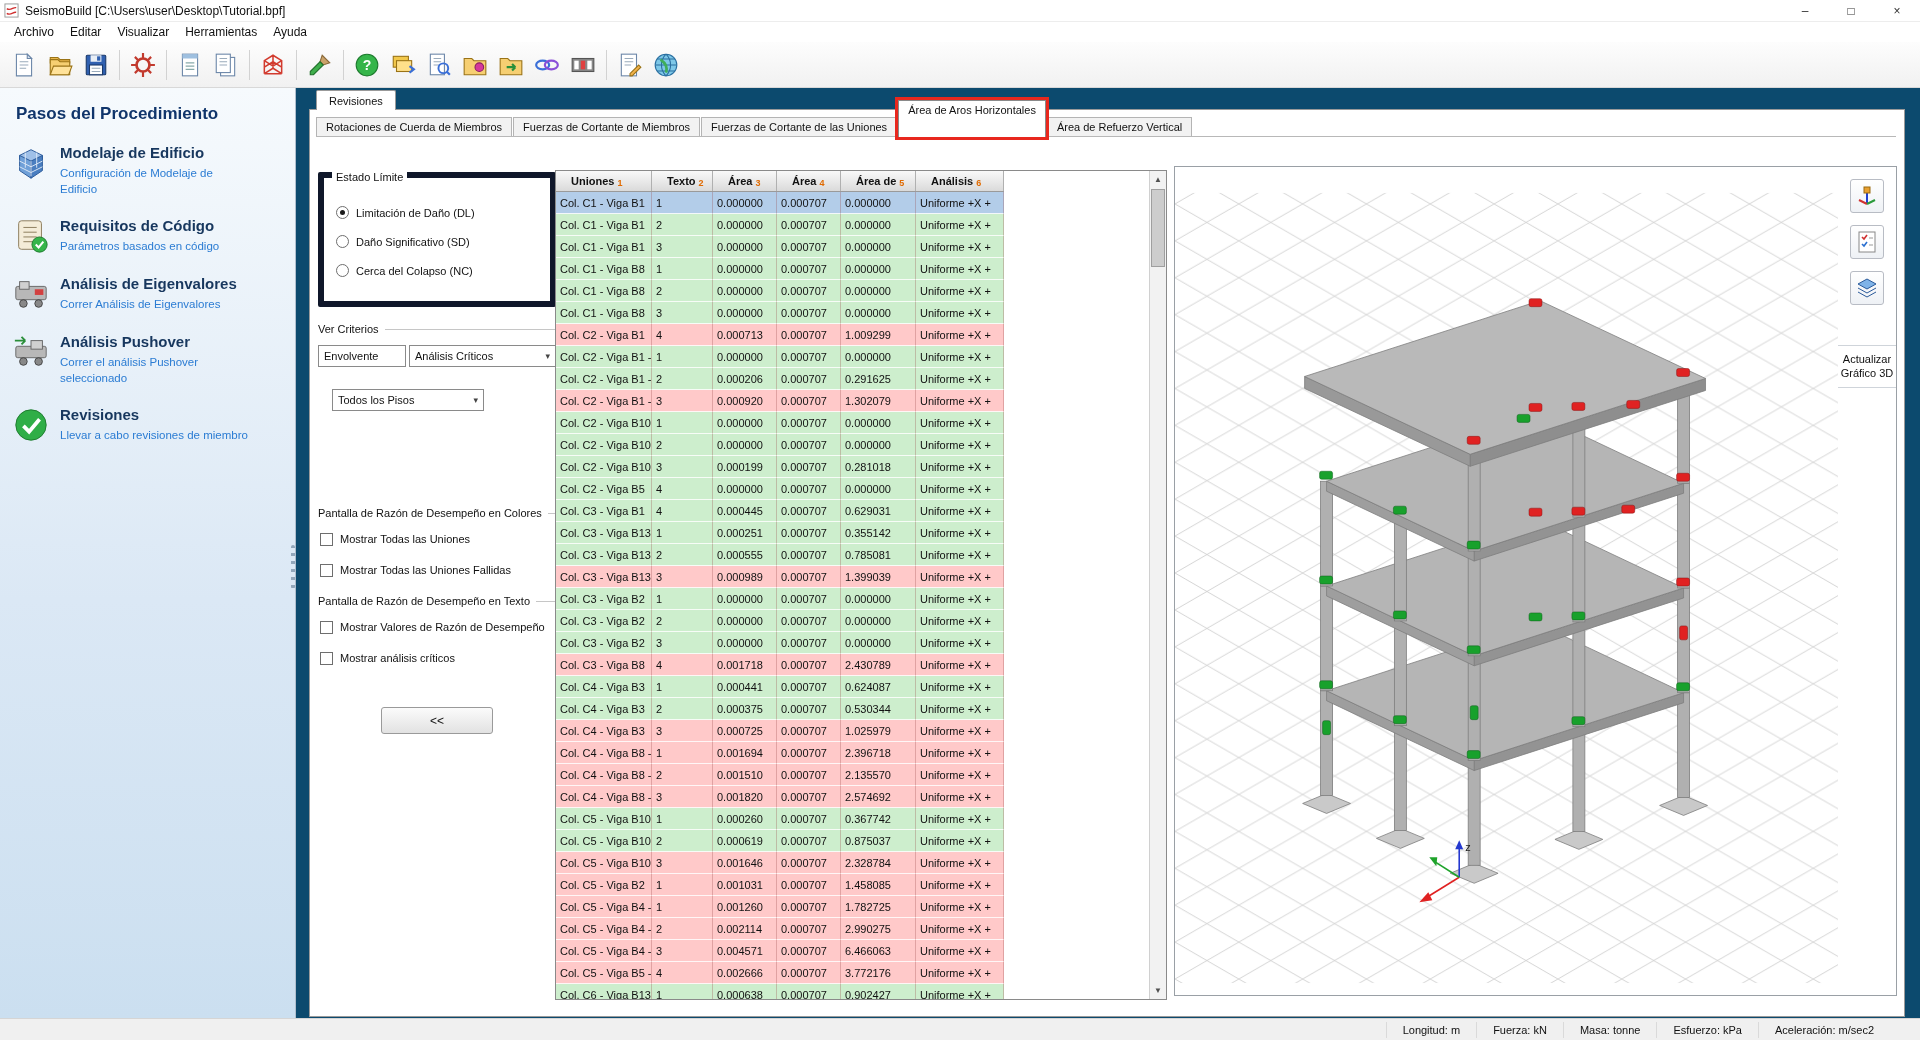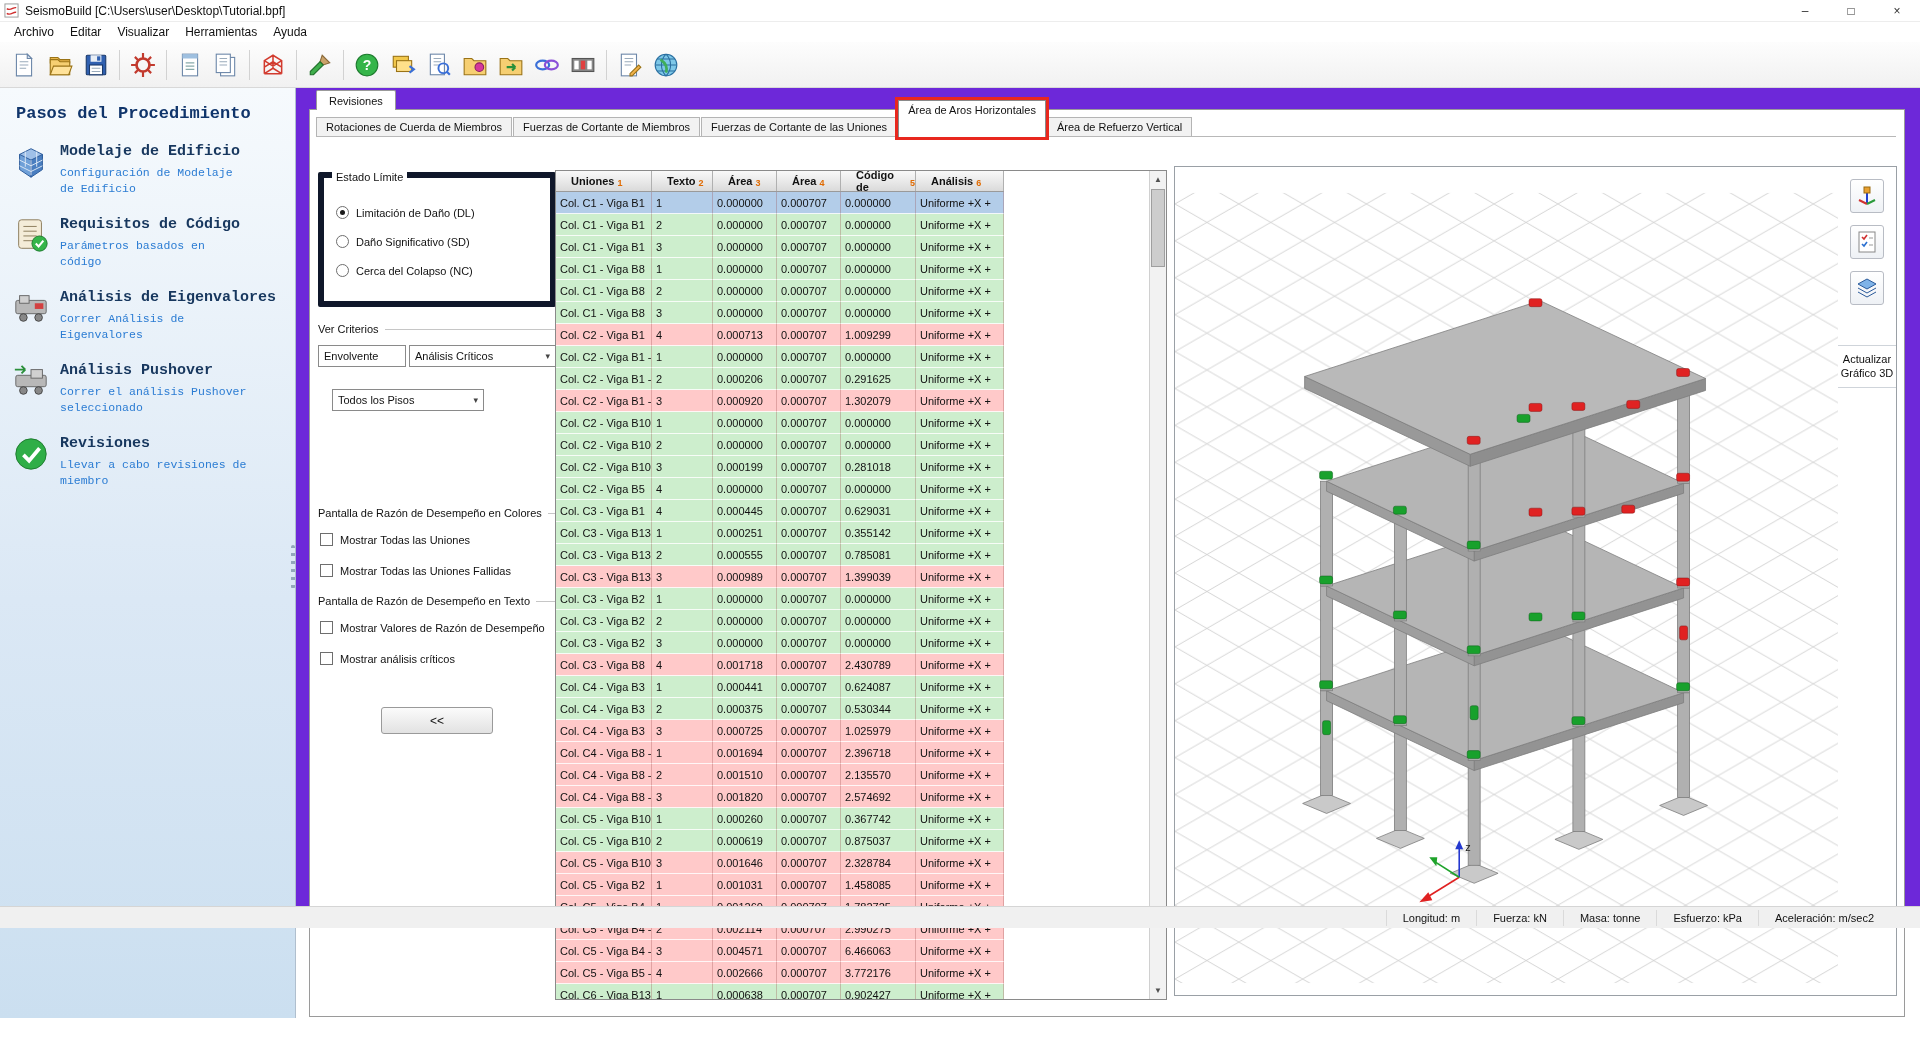--- a/index.html
+++ b/index.html
@@ -1,18 +1,18 @@
 <!DOCTYPE html>
 <html><head>
 <meta charset="utf-8">
 <style>
   * { box-sizing: border-box; margin: 0; padding: 0; }
   html,body { width:1920px; height:1040px; overflow:hidden; background:#fff;
               font-family:"Liberation Sans", sans-serif; color:#111; }
-  #app { position:relative; width:1920px; height:928px; background:#6d28d9; }
+  #app { position:relative; width:1920px; height:1040px; background:#0c4a6e; }
 
   
   .titlebar { position:absolute; top:0; left:0; width:100%; height:22px; background:#fff;
               display:flex; align-items:center; padding-left:4px; border-bottom:1px solid #ededed; }
   .app-icon { width:15px; height:15px; display:inline-flex; }
   .app-icon svg { width:15px; height:15px; }
   .title-text { font-size:12px; margin-left:6px; color:#101010; }
   .win-controls { margin-left:auto; display:flex; height:100%; }
   .win-btn { width:46px; height:100%; display:flex; align-items:center; justify-content:center;
              font-size:12px; color:#333; }
@@ -28,21 +28,21 @@
              display:flex; align-items:center; padding-left:6px; }
   .tb-btn { width:34px; height:34px; border-radius:3px; display:flex; align-items:center;
             justify-content:center; margin:0 1px; }
   .tb-btn .icon, .rail-btn .icon, .step-icon { display:inline-flex; }
   .tb-btn svg { width:26px; height:26px; display:block; }
   .tb-sep { width:1px; height:30px; background:#d2d2d2; margin:0 5px; }
 
   
   .sidebar { position:absolute; left:0; top:88px; width:296px; height:930px;
              background:linear-gradient(180deg,#f6fafd 0%,#dbe8f5 55%,#cbdff0 100%);
-             border-right:1px solid #b0bfce;font-family:Liberation Mono, monospace; }
+             border-right:1px solid #b0bfce; }
   .sidebar-title { font-size:17px; font-weight:bold; color:#10356b; padding:16px 0 10px 16px; }
   .step { display:flex; gap:10px; padding:10px 6px 10px 12px; align-items:flex-start; }
   .step-icon svg { width:38px; height:38px; }
   .step-title { font-size:15px; font-weight:bold; color:#17375e; }
   .step-sub { font-size:11.5px; color:#2b7cd3; margin-top:5px; line-height:1.35; max-width:190px; }
   .splitter-handle { position:absolute; left:291px; top:545px; width:4px; height:44px;
         background:repeating-linear-gradient(#93a7bb 0 3px, transparent 3px 8px); border-radius:2px; }
 
   
   .main-tab { position:absolute; left:316px; top:90px; height:20px; padding:0 12px; background:#fff;
@@ -70,21 +70,21 @@
   .radio.checked::after { content:''; position:absolute; inset:3px; background:#1a1a1a; border-radius:50%; }
   .section-head { display:flex; align-items:center; gap:6px; margin:16px 0 6px 0; white-space:nowrap; }
   .section-head .line { flex:1; border-top:1px solid #c6c6c6; min-width:6px; }
   .combo-row { display:flex; gap:3px; margin:10px 0 0 0; }
   .combo { height:22px; border:1px solid #8a8a8a; background:#fff; display:flex; align-items:center;
            justify-content:space-between; padding:0 5px; font-size:11px; }
   .combo .arrow { color:#444; font-size:9px; margin-left:4px; }
   .combo.flat { width:88px; }
   .combo.crit { flex:1; }
   .combo.pisos { width:152px; margin:22px 0 0 14px; }
-  .check-row { display:flex; align-items:center; gap:7px; margin:14px 0 18px 2px; }
+  .check-row { display:flex; align-items:flex-start; gap:7px; margin:14px 0 18px 2px; }
   .checkbox { width:13px; height:13px; border:1px solid #6e6e6e; background:#fff; flex:0 0 auto; }
   .btn-collapse { width:112px; height:27px; margin:42px auto 0 auto;
                   background:linear-gradient(#fbfbfb,#e2e2e2); border:1px solid #9a9a9a;
                   border-radius:3px; display:flex; align-items:center; justify-content:center;
                   font-size:12px; }
 
   
   .table-wrap { position:absolute; left:245px; top:60px; width:612px; height:830px;
                 border:1px solid #8a8a8a; background:#fff; overflow:hidden; }
   .thead { display:flex; height:21px; width:448px; background:linear-gradient(#f9f9f9,#dadada);
@@ -484,21 +484,21 @@
           </div>
           <div class="th c2">
             <span>Área</span>
             <span class="colnum">3</span>
           </div>
           <div class="th c3">
             <span>Área</span>
             <span class="colnum">4</span>
           </div>
           <div class="th c4">
-            <span>Código de</span>
+            <span>Área de</span>
             <span class="colnum">5</span>
           </div>
           <div class="th c5">
             <span>Análisis</span>
             <span class="colnum">6</span>
           </div>
         </div>
       <div class="tbody">
           <div class="tr selected">
             <div class="td c0">Col. C1 - Viga B1</div>

